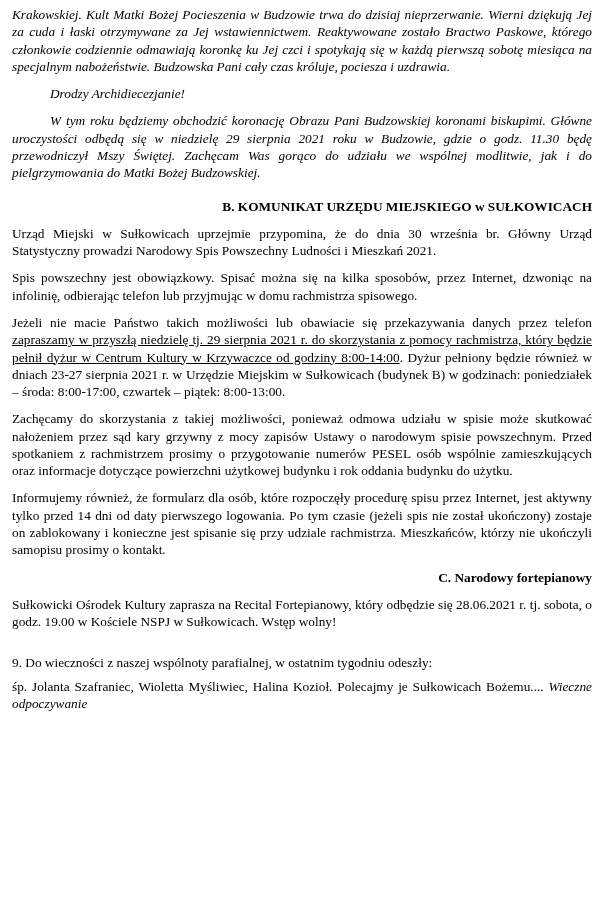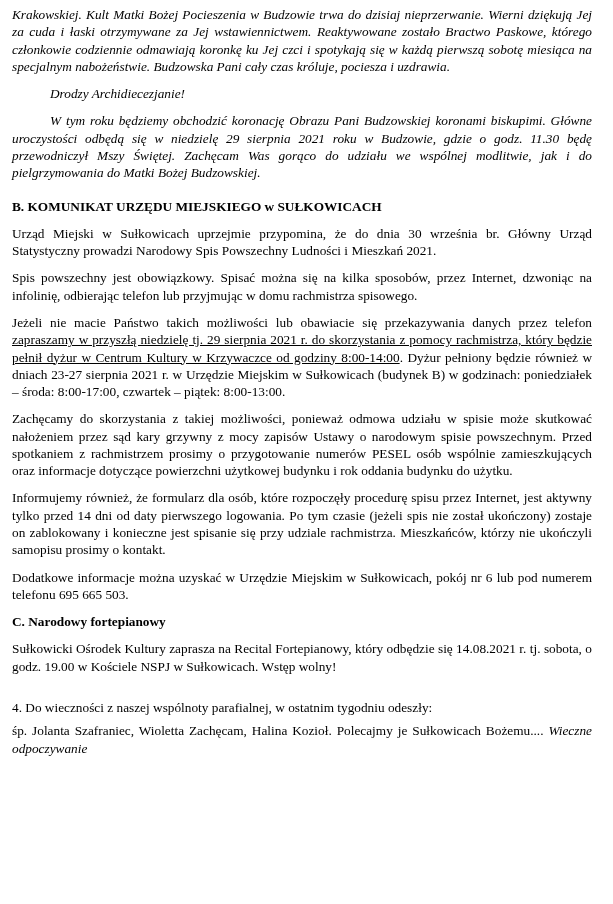--- a/index.html
+++ b/index.html
@@ -34,21 +34,21 @@
   .bold {
     font-weight: normal;
   }
   .ul {
     text-decoration: underline;
   }
   h2.section {
     font-size: 13.3px;
     font-weight: bold;
     margin: 0 0 10px 0;
-    text-align: left;
+    text-align: right;
     line-height: 1.30;
   }
   .spacer-sm {
     height: 6px;
   }
   .spacer-md {
     height: 14px;
   }
   .last-block p {
     margin-bottom: 6px;
@@ -72,27 +72,26 @@
   <p><span>Urząd Miejski w Sułkowicach uprzejmie przypomina, że do dnia 30 września br. Główny Urząd Statystyczny prowadzi </span><span class="bold">Narodowy Spis Powszechny Ludności i Mieszkań 2021</span><span>.</span></p>
 
   <p>Spis powszechny jest obowiązkowy. Spisać można się na kilka sposobów, przez Internet, dzwoniąc na infolinię, odbierając telefon lub przyjmując w domu rachmistrza spisowego.</p>
 
   <p><span>Jeżeli nie macie Państwo takich możliwości lub obawiacie się przekazywania danych przez telefon </span><span class="bold ul">zapraszamy w przyszłą niedzielę tj. 29 sierpnia 2021 r. do skorzystania z pomocy rachmistrza, który będzie pełnił dyżur w Centrum Kultury w Krzywaczce od godziny 8:00-14:00</span><span>. Dyżur pełniony będzie również w dniach 23-27 sierpnia 2021 r. w Urzędzie Miejskim w Sułkowicach (budynek B) w godzinach: poniedziałek – środa: 8:00-17:00, czwartek – piątek: 8:00-13:00.</span></p>
 
   <p>Zachęcamy do skorzystania z takiej możliwości, ponieważ odmowa udziału w spisie może skutkować nałożeniem przez sąd kary grzywny z mocy zapisów Ustawy o narodowym spisie powszechnym. Przed spotkaniem z rachmistrzem prosimy o przygotowanie numerów PESEL osób wspólnie zamieszkujących oraz informacje dotyczące powierzchni użytkowej budynku i rok oddania budynku do użytku.</p>
 
   <p><span>Informujemy również, że </span><span class="bold">formularz dla osób, które rozpoczęły procedurę spisu przez Internet, jest aktywny tylko przed 14 dni od daty pierwszego logowania. Po tym czasie (jeżeli spis nie został ukończony) zostaje on zablokowany i konieczne jest spisanie się przy udziale rachmistrza. Mieszkańców, którzy nie ukończyli samopisu prosimy o kontakt.</span></p>
 
-  <p>Dodatkowe informacje można uzyskać w Urzędzie Miejskim w Sułkowicach, pokój nr 6 lub pod numerem telefonu 695 665 503.</p>
 
 
   <h2 class="section">C. Narodowy fortepianowy</h2>
 
-  <p>Sułkowicki Ośrodek Kultury zaprasza na Recital Fortepianowy, który odbędzie się 14.08.2021 r. tj. sobota, o godz. 19.00 w Kościele NSPJ w Sułkowicach. Wstęp wolny!</p>
+  <p>Sułkowicki Ośrodek Kultury zaprasza na Recital Fortepianowy, który odbędzie się 28.06.2021 r. tj. sobota, o godz. 19.00 w Kościele NSPJ w Sułkowicach. Wstęp wolny!</p>
 
   <div class="spacer-md"></div>
 
   <div class="last-block">
-    <p>4. Do wieczności z naszej wspólnoty parafialnej, w ostatnim tygodniu odeszły:</p>
-    <p><span>śp. </span><span class="bold">Jolanta Szafraniec, Wioletta Zachęcam, Halina Kozioł.</span><span> Polecajmy je Sułkowicach Bożemu.... </span><span class="bold italic">Wieczne odpoczywanie</span></p>
+    <p>9. Do wieczności z naszej wspólnoty parafialnej, w ostatnim tygodniu odeszły:</p>
+    <p><span>śp. </span><span class="bold">Jolanta Szafraniec, Wioletta Myśliwiec, Halina Kozioł.</span><span> Polecajmy je Sułkowicach Bożemu.... </span><span class="bold italic">Wieczne odpoczywanie</span></p>
   </div>
 
 </div>
 
 </body></html>

